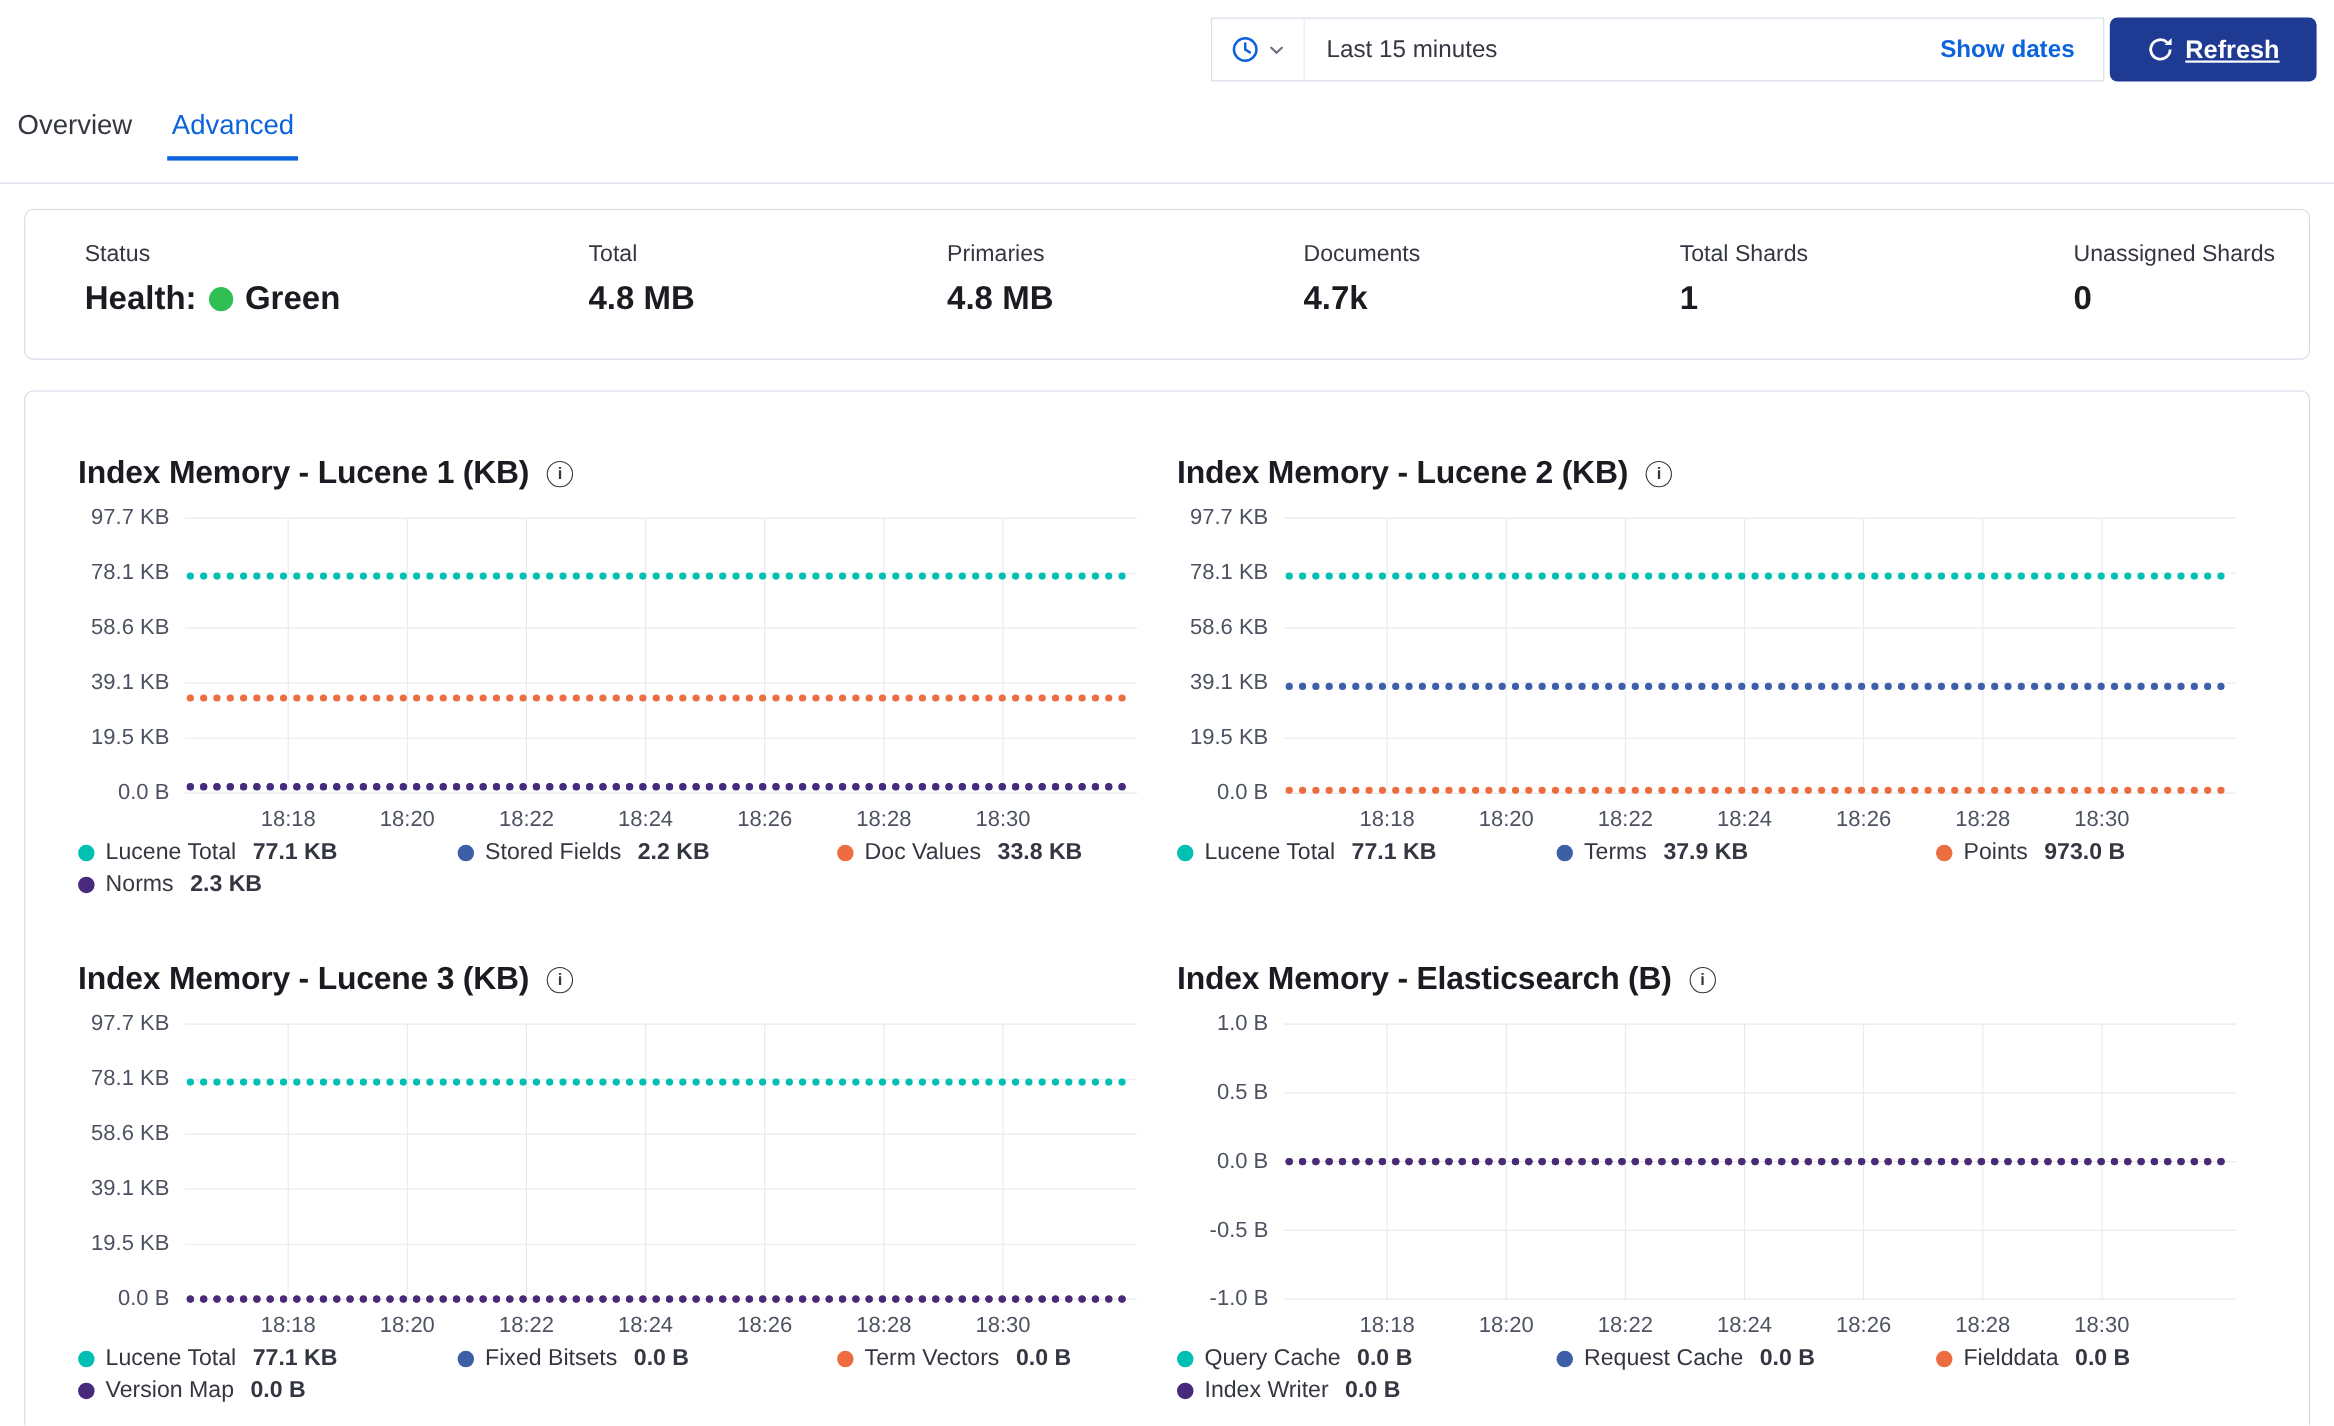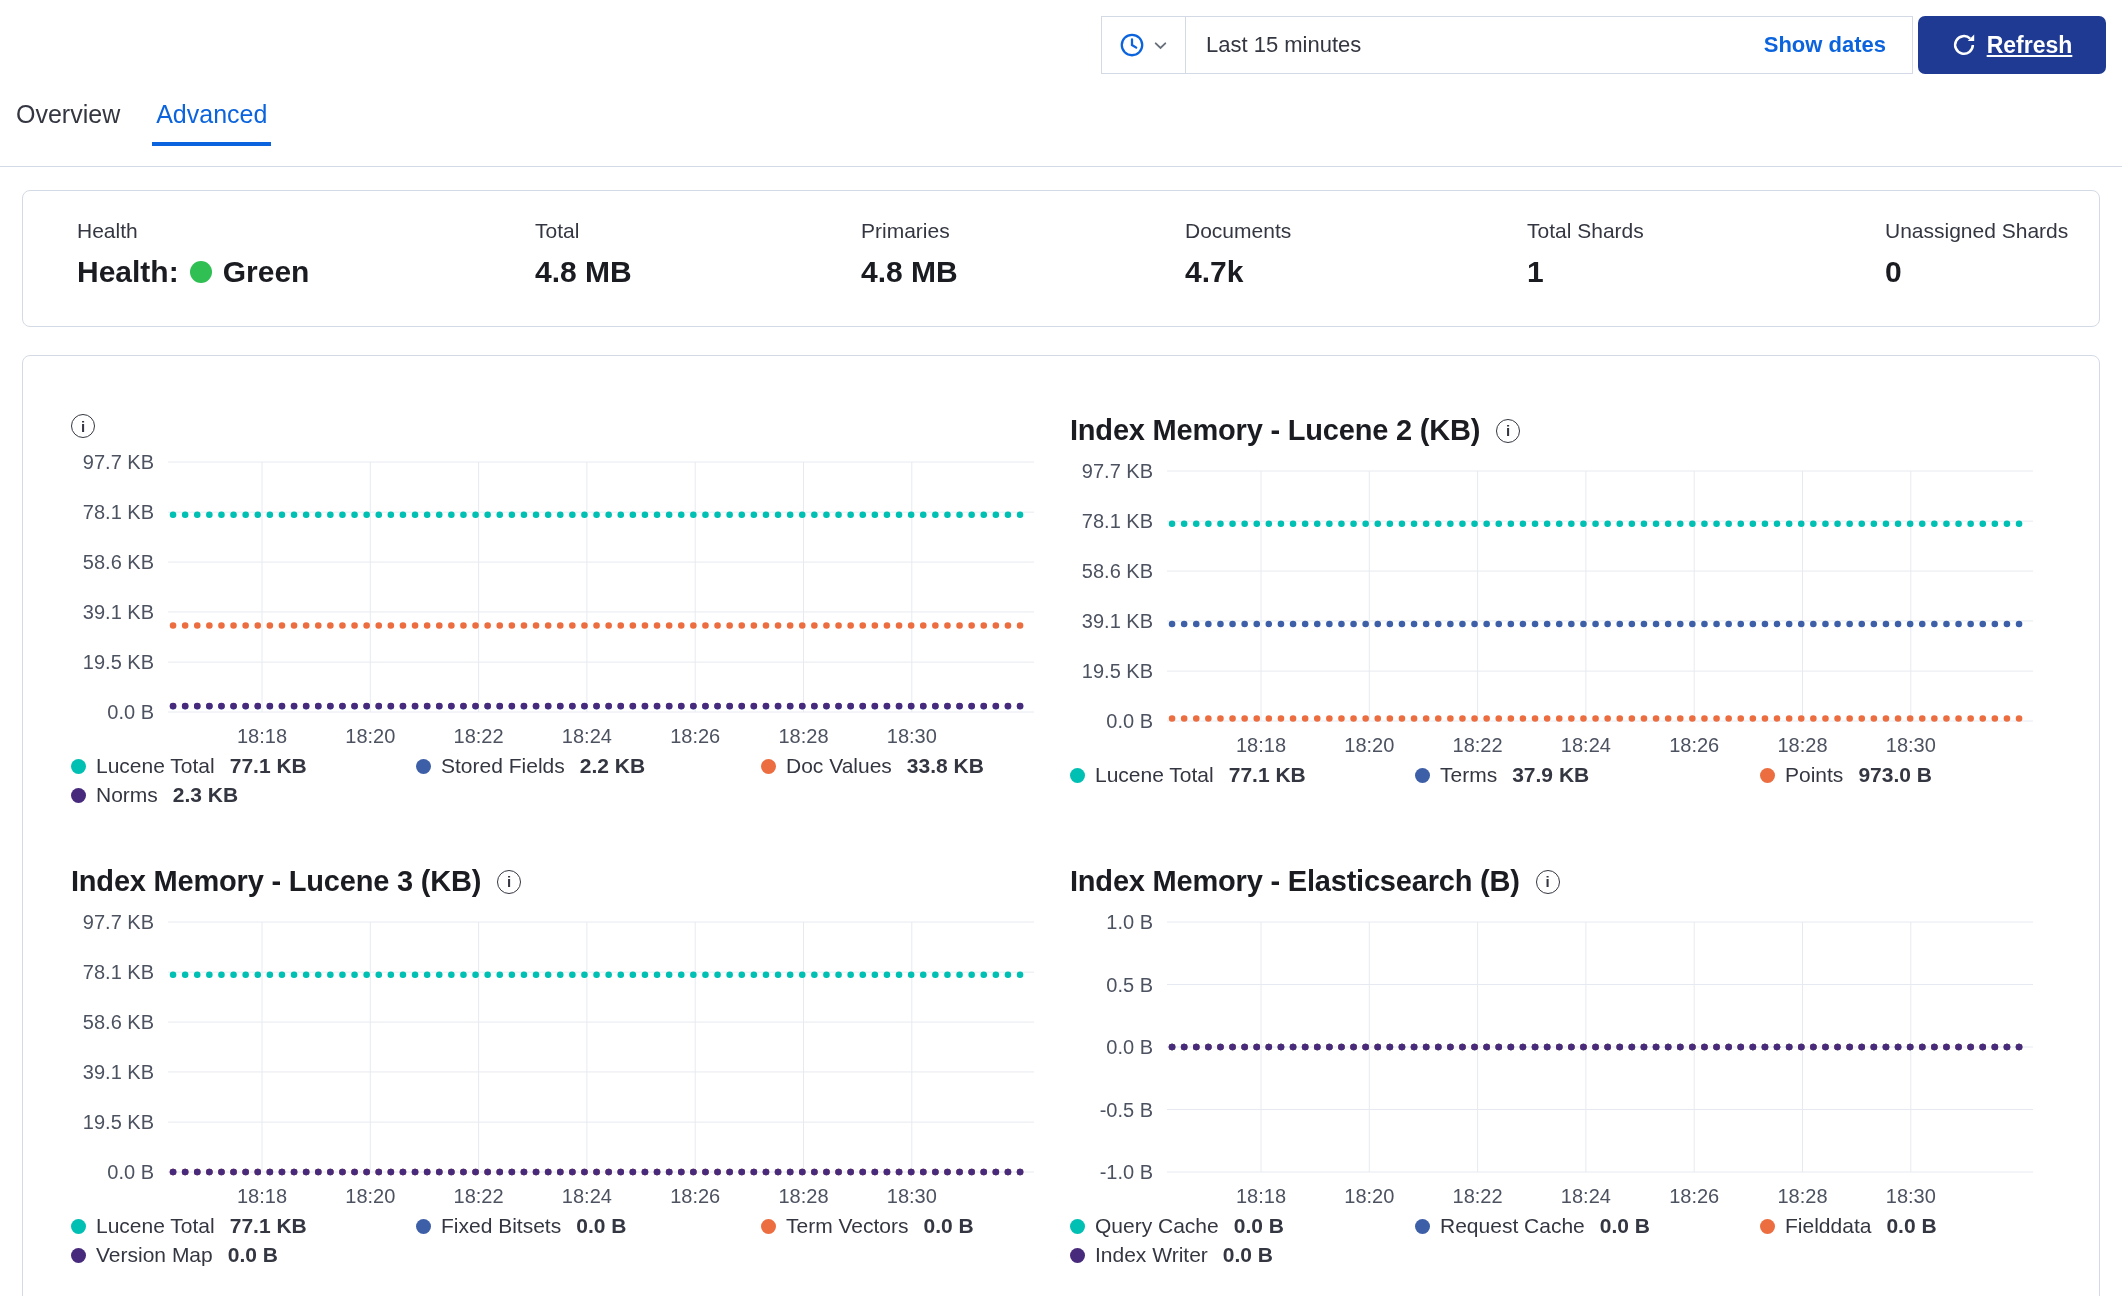--- a/index.html
+++ b/index.html
@@ -109,21 +109,21 @@
 </div>
 
 <div class="tabs">
   <div class="tab">Overview</div>
   <div class="tab active">Advanced</div>
 </div>
 <div class="divider"></div>
 
 <div class="summary">
   <div class="stat" style="width:458px">
-    <div class="stat-label">Health</div>
+    <div class="stat-label">Status</div>
     <div class="stat-value health-row">
       <span>Health:</span>
       <span class="health-dot"></span>
       <span>Green</span>
     </div>
   </div>
   <div class="stat" style="width:326px">
     <div class="stat-label">Total</div>
     <div class="stat-value">4.8 MB</div>
   </div>
@@ -142,20 +142,21 @@
   <div class="stat">
     <div class="stat-label">Unassigned Shards</div>
     <div class="stat-value">0</div>
   </div>
 </div>
 
 <div class="charts-panel">
   <div class="chart-grid" id="chart-grid">
       <div class="chart-card">
         <div class="chart-title-row">
+          <h2 class="chart-title">Index Memory - Lucene 1 (KB)</h2>
           <span class="info-icon">i</span>
         </div>
         <div class="chart-body">
           <div class="y-axis">
             <span class="y-label" style="top: 4px;">97.7 KB</span>
             <span class="y-label" style="top: 54.1535px;">78.1 KB</span>
             <span class="y-label" style="top: 104.051px;">58.6 KB</span>
             <span class="y-label" style="top: 153.949px;">39.1 KB</span>
             <span class="y-label" style="top: 204.102px;">19.5 KB</span>
             <span class="y-label" style="top: 254px;">0.0 B</span>

